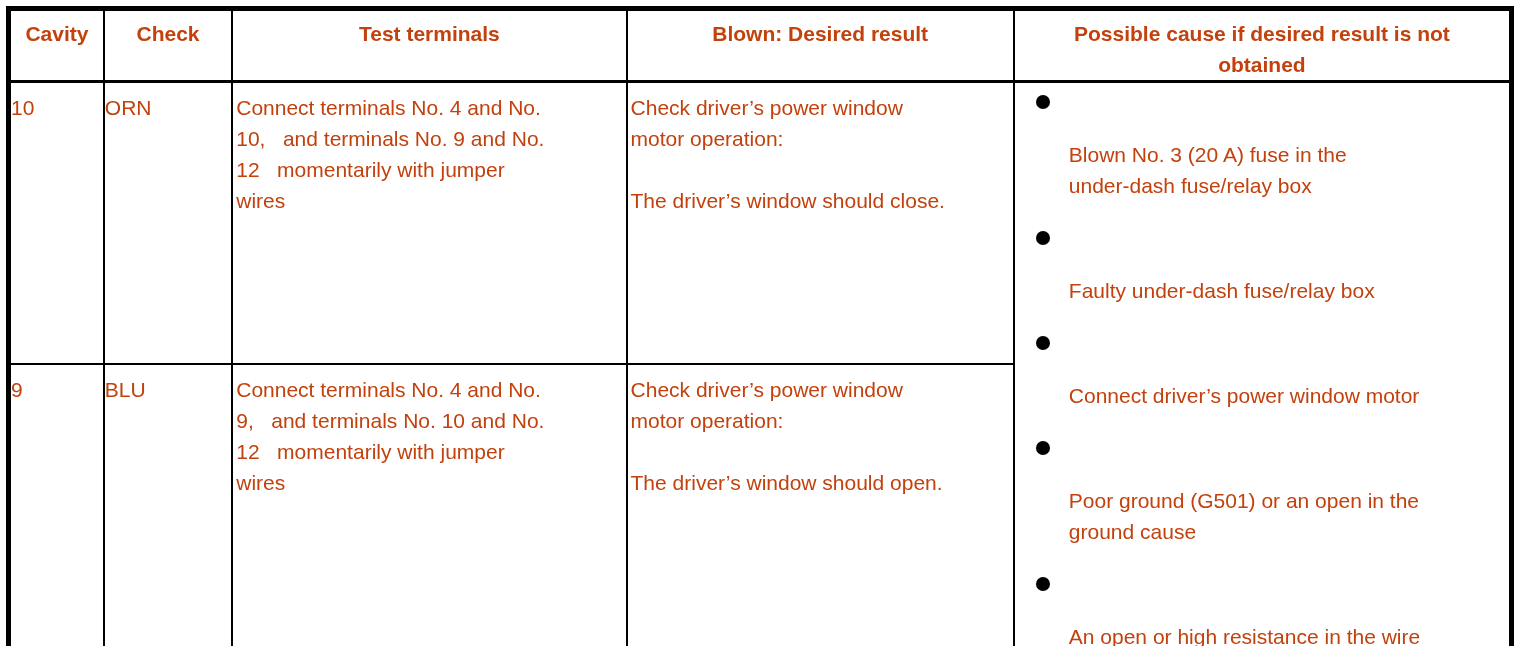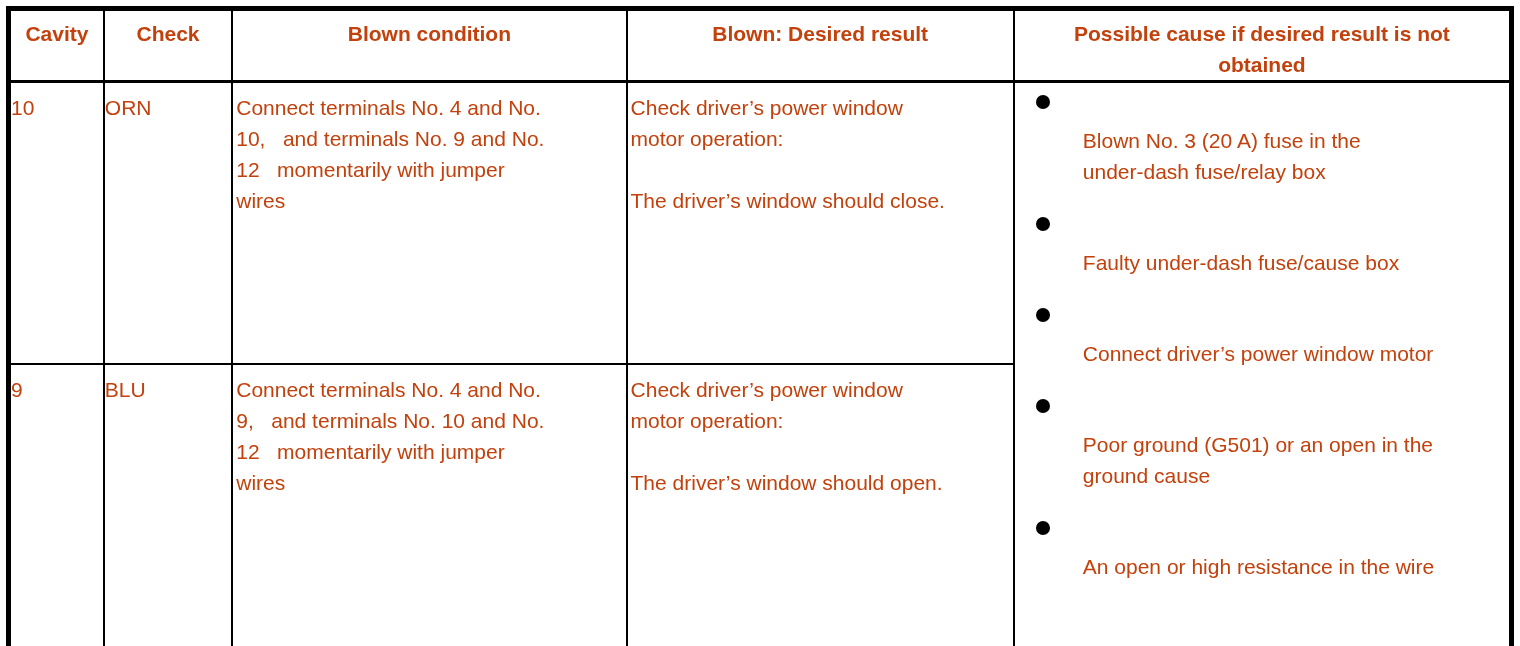--- a/index.html
+++ b/index.html
@@ -55,21 +55,21 @@
   }
   td.cause-cell {
     padding: 12px 6px 0 21px;
   }
   .cause-inner {
     height: 552px;
     overflow: hidden;
   }
   .cause-item {
     display: flex;
-    flex-direction: row;
+    flex-direction: column;
     margin: 0 0 30px 0;
   }
   .bullet {
     display: block;
     width: 14px;
     height: 14px;
     border-radius: 50%;
     background: #000;
     flex: 0 0 auto;
   }
@@ -87,21 +87,21 @@
       <col style="width:95px">
       <col style="width:128px">
       <col style="width:393px">
       <col style="width:386px">
       <col style="width:496px">
     </colgroup>
     <thead>
       <tr>
         <th>Cavity</th>
         <th>Check</th>
-        <th>Blown condition</th>
+        <th>Test terminals</th>
         <th>Blown: Desired result</th>
         <th>Possible cause if desired result is not
 obtained</th>
       </tr>
     </thead>
     <tbody>
       <tr class="data-row-1">
         <td class="center-cell">10</td>
         <td class="center-cell">ORN</td>
         <td class="text-cell">Connect terminals No. 4 and No.
@@ -114,21 +114,21 @@
 The driver’s window should close.</td>
         <td class="cause-cell" rowspan="2">
           <div class="cause-inner">
             <div class="cause-item">
               <span class="bullet"></span>
               <div class="cause-text">Blown No. 3 (20 A) fuse in the
 under-dash fuse/relay box</div>
             </div>
             <div class="cause-item">
               <span class="bullet"></span>
-              <div class="cause-text">Faulty under-dash fuse/cause box</div>
+              <div class="cause-text">Faulty under-dash fuse/relay box</div>
             </div>
             <div class="cause-item">
               <span class="bullet"></span>
               <div class="cause-text">Connect driver’s power window motor</div>
             </div>
             <div class="cause-item">
               <span class="bullet"></span>
               <div class="cause-text">Poor ground (G501) or an open in the
 ground cause</div>
             </div>

